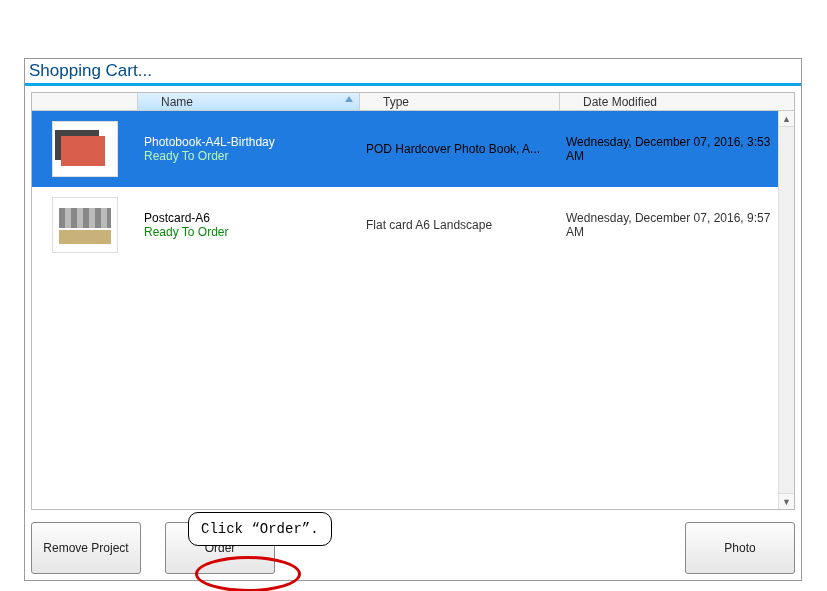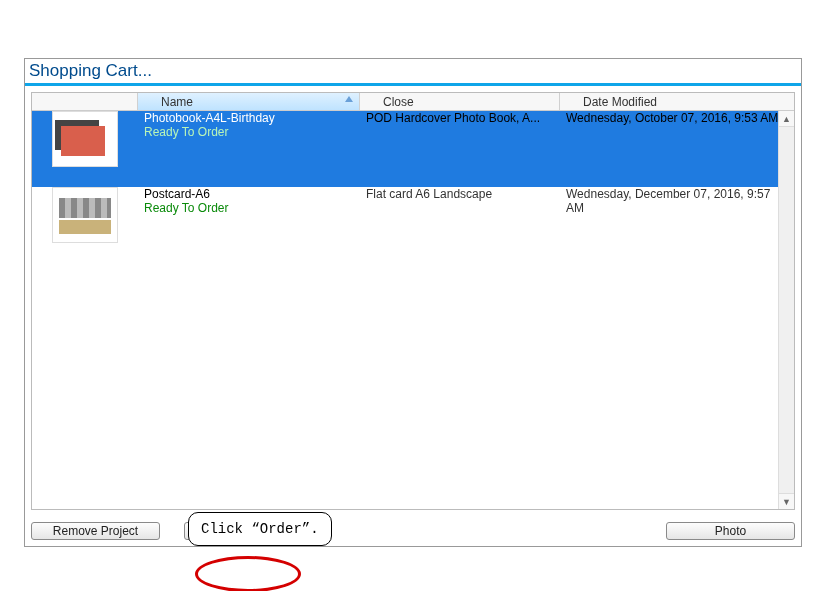--- a/index.html
+++ b/index.html
@@ -60,20 +60,21 @@
     border-bottom: 6px solid #6aa0d8;
   }
   .rows-viewport {
     height: 398px;
     overflow: hidden;
     position: relative;
     background: #fff;
   }
   .row {
     display: flex;
+    align-items: center;
     height: 76px;
   }
   .row.selected { background: #1f7be0; color: #fff; }
   .cell { padding: 0 6px; }
   .cell-thumb { width: 106px; display:flex; justify-content:center; }
   .cell-name  { width: 222px; }
   .cell-type  { width: 200px; }
   .cell-date  { flex: 1; }
   .proj-name { font-size: 12px; }
   .proj-status { font-size: 12px; }
@@ -118,22 +119,22 @@
   
   .button-bar {
     display: flex;
     align-items: center;
     padding: 6px;
     gap: 24px;
   }
   .button-bar .spacer { flex: 1; }
   button.win {
     font: inherit;
-    padding: 1px 0;
-    width: 129px;
+    padding: 18px 0;
+    width: 110px;
     border: 1px solid #8a8a8a;
     border-radius: 3px;
     background: linear-gradient(#fdfdfd,#e6e6e6);
     color: #222;
     cursor: pointer;
   }
   
   .callout {
     position: absolute;
     left: 188px;
@@ -163,39 +164,39 @@
   <div class="title-row">Shopping Cart...</div>
 
   <div class="list-area">
     <div class="col-headers">
       <div class="col col-thumb"></div>
       <div class="col col-name">
         <span>Name</span>
         <span class="sort-arrow"></span>
       </div>
       <div class="col col-type">
-        <span>Close</span>
+        <span>Type</span>
       </div>
       <div class="col col-date">
         <span>Date Modified</span>
       </div>
     </div>
 
     <div class="rows-viewport">
       <div id="rows-mount">
           <div class="row selected">
             <div class="cell cell-thumb">
               <div class="thumb photobook"></div>
             </div>
             <div class="cell cell-name">
               <div class="proj-name">Photobook-A4L-Birthday</div>
               <div class="proj-status">Ready To Order</div>
             </div>
             <div class="cell cell-type">POD Hardcover Photo Book, A...</div>
-            <div class="cell cell-date">Wednesday, October 07, 2016, 9:53 AM</div>
+            <div class="cell cell-date">Wednesday, December 07, 2016, 3:53 AM</div>
           </div>
           <div class="row">
             <div class="cell cell-thumb">
               <div class="thumb postcard"></div>
             </div>
             <div class="cell cell-name">
               <div class="proj-name">Postcard-A6</div>
               <div class="proj-status">Ready To Order</div>
             </div>
             <div class="cell cell-type">Flat card A6 Landscape</div>

